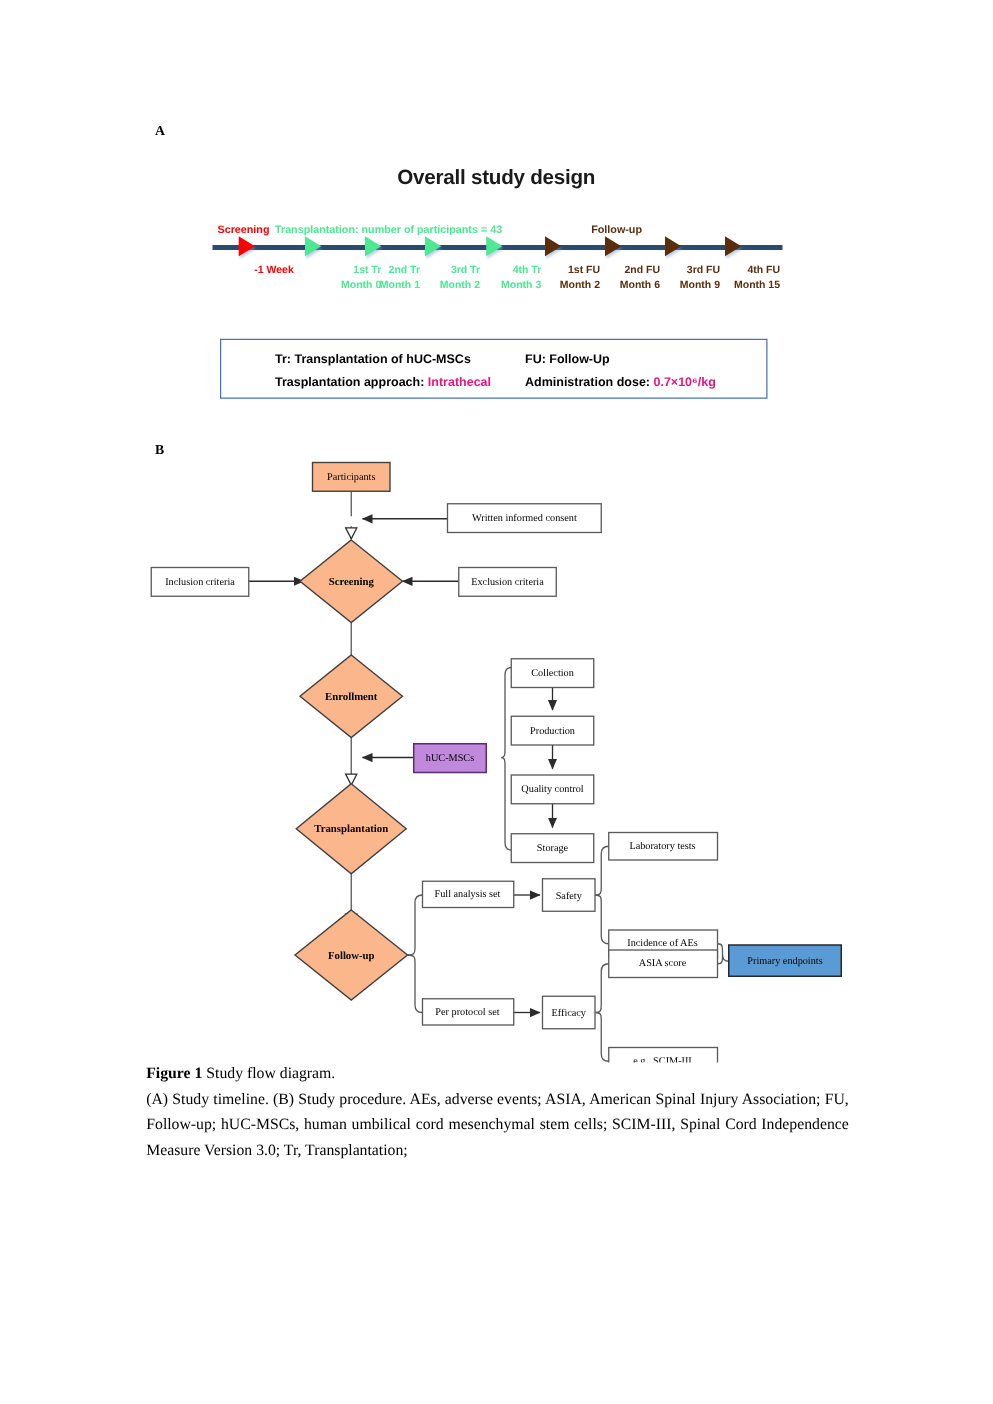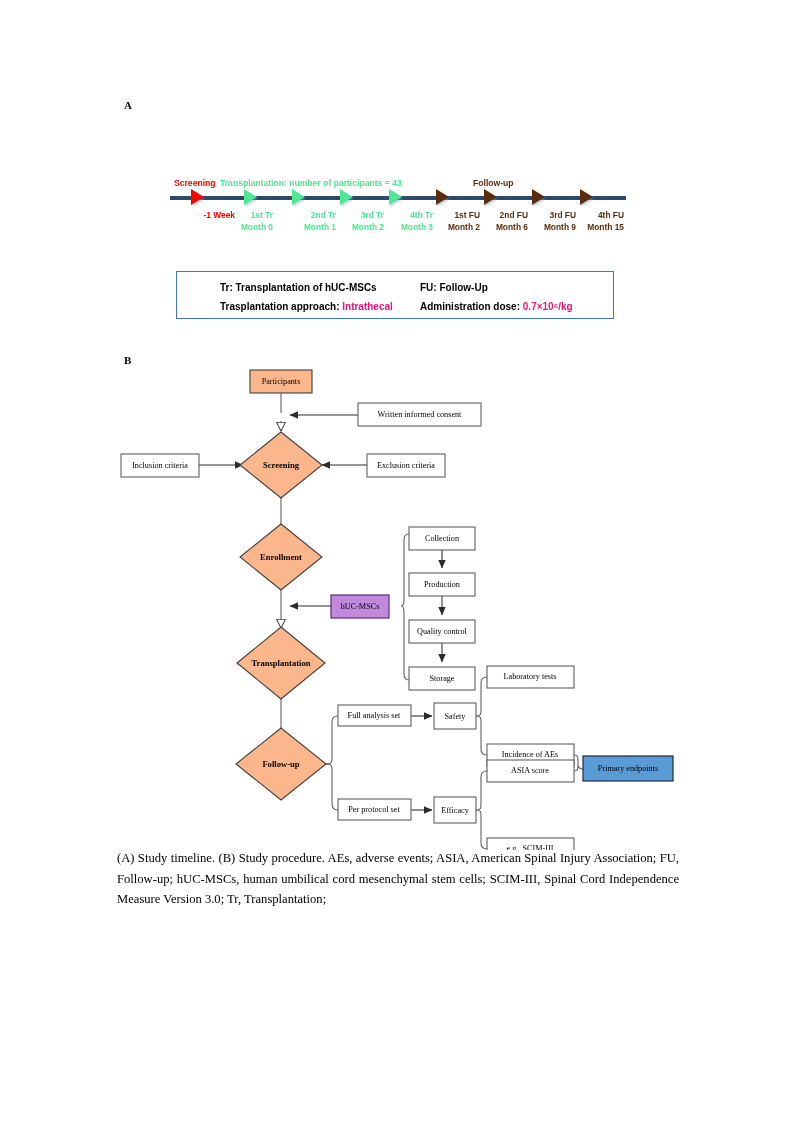--- a/index.html
+++ b/index.html
@@ -148,20 +148,21 @@
     text-justify: inter-word;
   }
 </style>
 </head>
 <body>
 
 <div class="page">
 
   <div class="panel-label" id="panel-a-label">A</div>
 
+  <div id="timeline-title">Overall study design</div>
 
   <div id="timeline-area">
     <div id="timeline-axis"></div>
 
     <div class="phase-label" id="phase-screening">Screening</div>
     <div class="phase-label" id="phase-transplantation">Transplantation: number of participants = 43</div>
     <div class="phase-label" id="phase-followup">Follow-up</div>
 
     <div class="marker red" style="left:21px"></div>
     <div class="marker green" style="left:74px"></div>
@@ -170,21 +171,21 @@
     <div class="marker green" style="left:219px"></div>
     <div class="marker brown" style="left:266px"></div>
     <div class="marker brown" style="left:314px"></div>
     <div class="marker brown" style="left:362px"></div>
     <div class="marker brown" style="left:410px"></div>
 
     <div class="tick-label red" style="left:28px">
       <div>-1 Week</div>
       <div></div>
     </div>
-    <div class="tick-label green" style="left:66px">
+    <div class="tick-label green" style="left:98px">
       <div>1st Tr</div>
       <div>Month 0</div>
     </div>
     <div class="tick-label green" style="left:129px">
       <div>2nd Tr</div>
       <div>Month 1</div>
     </div>
     <div class="tick-label green" style="left:177px">
       <div>3rd Tr</div>
       <div>Month 2</div>
@@ -331,16 +332,19 @@
       <text x="455" y="461">Efficacy</text>
       <text x="530" y="327">Laboratory tests</text>
       <text x="530" y="405">Incidence of AEs</text>
       <text x="530" y="421">ASIA score</text>
       <text x="530" y="499">e.g., SCIM-III</text>
       <text x="628" y="419">Primary endpoints</text>
     </g>
   </svg>
 
   <div id="caption">
+    <div id="caption-line1">
+      <span id="caption-title">Figure 1</span><span> Study flow diagram.</span>
+    </div>
     <span id="caption-body">(A) Study timeline. (B) Study procedure. AEs, adverse events; ASIA, American Spinal Injury Association; FU, Follow-up; hUC-MSCs, human umbilical cord mesenchymal stem cells; SCIM-III, Spinal Cord Independence Measure Version 3.0; Tr, Transplantation;</span>
   </div>
 
 </div>
 
 </body></html>

